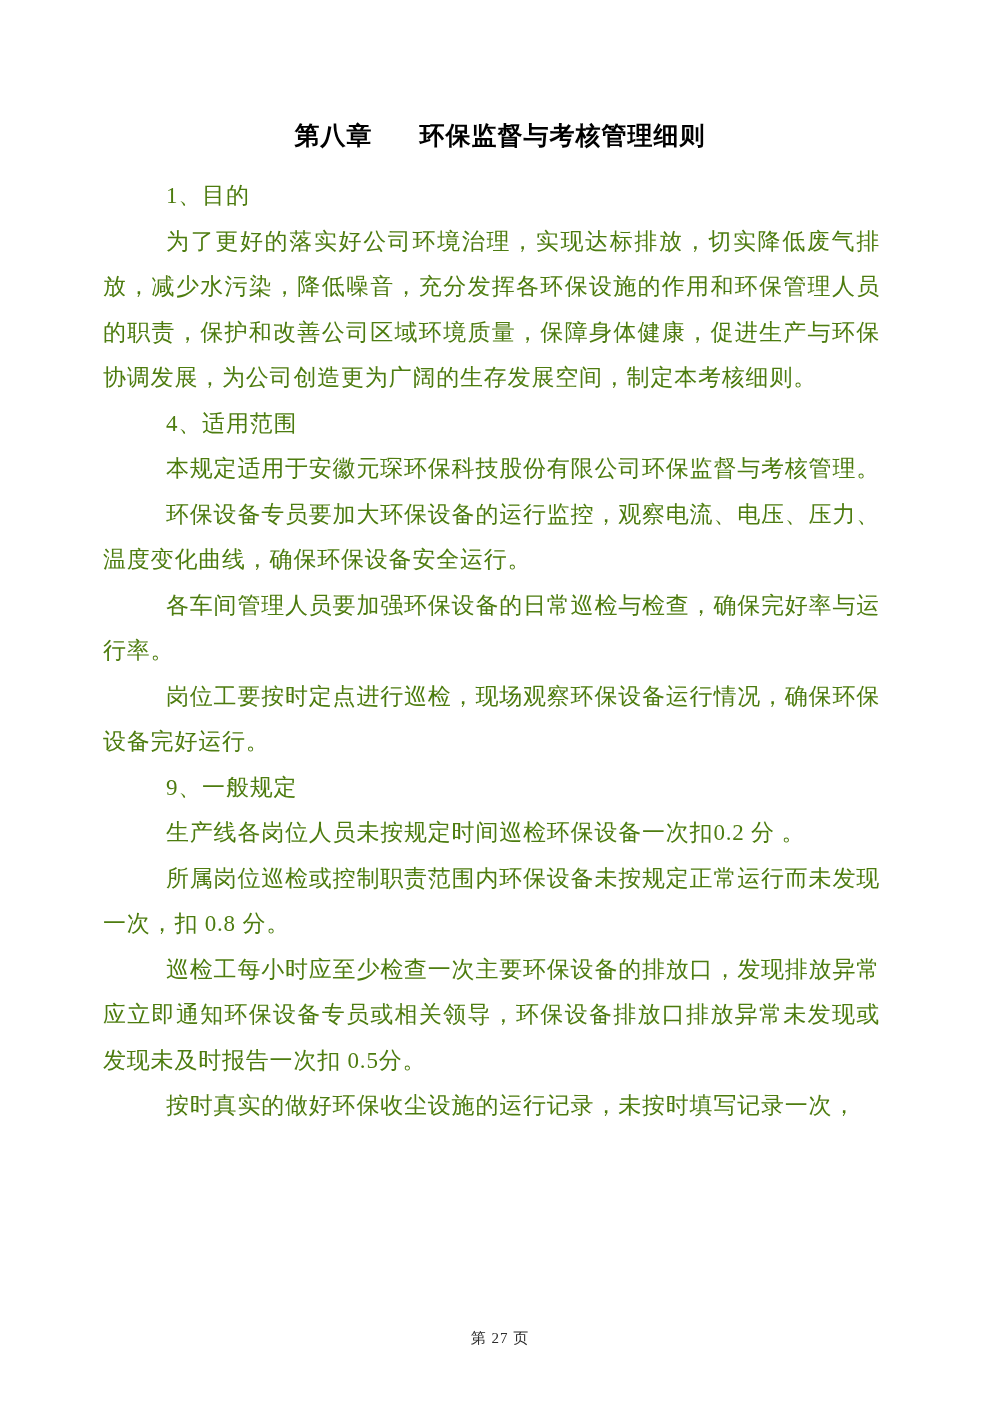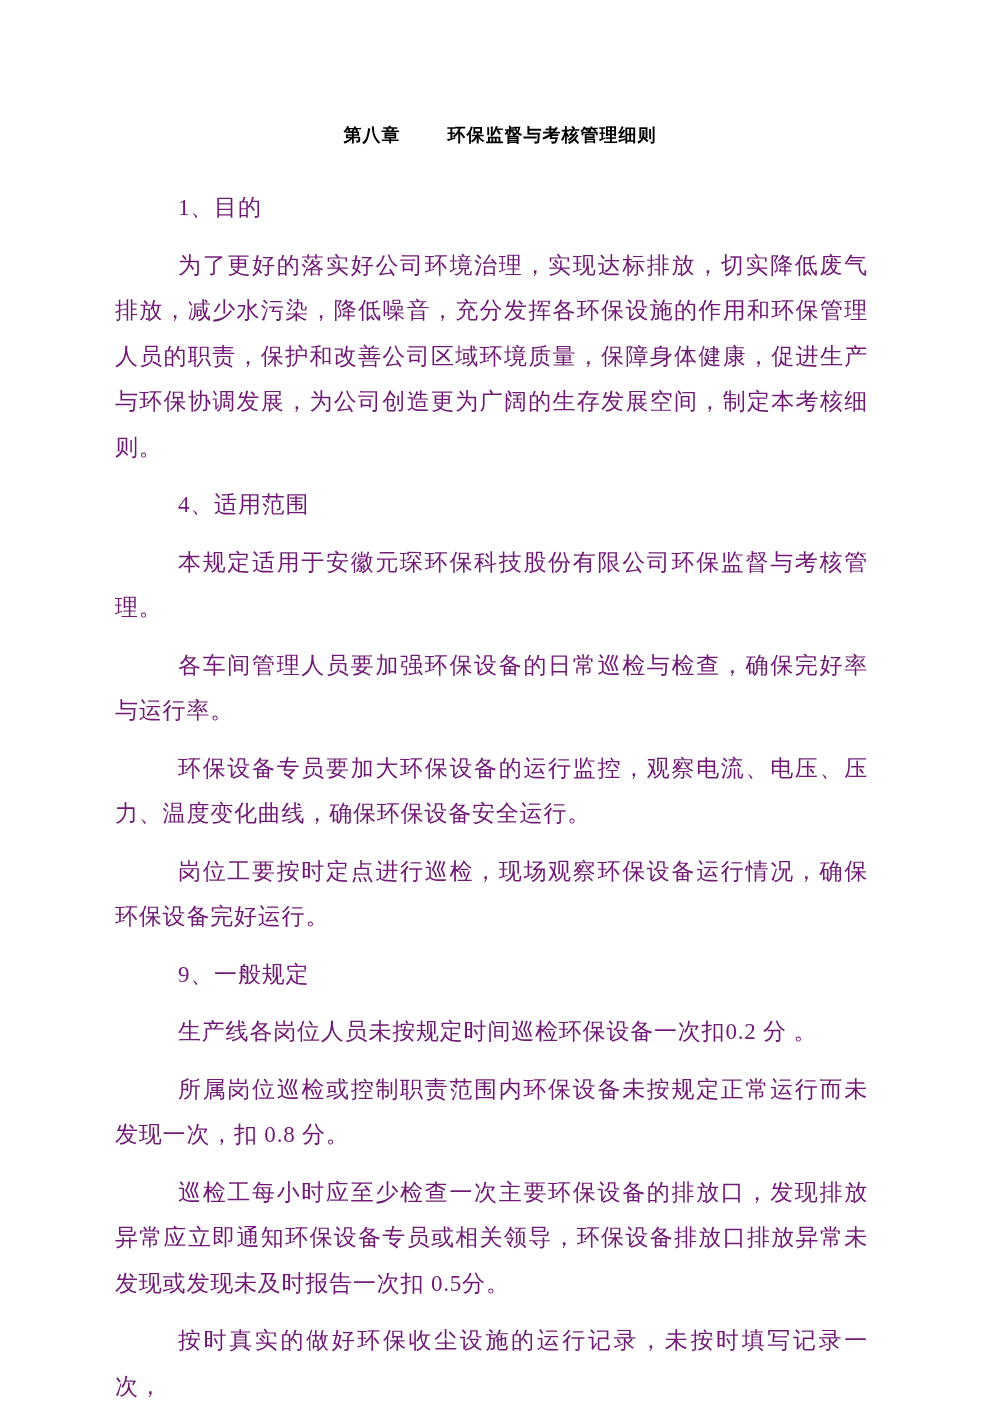--- a/index.html
+++ b/index.html
@@ -19,45 +19,45 @@
     position: absolute;
     inset: 0;
     background: #ffffff;
   }
   .doc-title {
     margin: 0;
     padding-top: 112px;
     text-align: center;
     font-family: "Liberation Sans", sans-serif;
     font-weight: bold;
-    font-size: 18px;
+    font-size: 25px;
     line-height: 47px;
     color: #000000;
     letter-spacing: 1px;
     white-space: nowrap;
   }
   .title-gap {
     display: inline-block;
     width: 47px;
   }
   .content {
     position: absolute;
     left: 103px;
     top: 173px;
     width: 777px;
   }
   .content p {
-    margin: 12px;
+    margin: 0;
     font-size: 23px;
     line-height: 45.5px;
     letter-spacing: 0.8px;
     text-indent: 63px;
     text-align: justify;
     text-justify: inter-ideograph;
-    color: #701a75;
+    color: #4d7c0f;
     word-break: break-all;
   }
   .footer {
     position: absolute;
     left: 0;
     right: 0;
     top: 1328px;
     text-align: center;
     font-size: 15px;
     line-height: 20px;
@@ -70,24 +70,27 @@
 
 <div class="page">
 
   <h1 class="doc-title"><span>第八章</span><span class="title-gap"></span><span>环保监督与考核管理细则</span></h1>
 
   <div class="content">
     <p>1、目的</p>
     <p>为了更好的落实好公司环境治理，实现达标排放，切实降低废气排放，减少水污染，降低噪音，充分发挥各环保设施的作用和环保管理人员的职责，保护和改善公司区域环境质量，保障身体健康，促进生产与环保协调发展，为公司创造更为广阔的生存发展空间，制定本考核细则。</p>
     <p>4、适用范围</p>
     <p>本规定适用于安徽元琛环保科技股份有限公司环保监督与考核管理。</p>
+    <p>环保设备专员要加大环保设备的运行监控，观察电流、电压、压力、温度变化曲线，确保环保设备安全运行。</p>
     <p>各车间管理人员要加强环保设备的日常巡检与检查，确保完好率与运行率。</p>
-    <p>环保设备专员要加大环保设备的运行监控，观察电流、电压、压力、温度变化曲线，确保环保设备安全运行。</p>
     <p>岗位工要按时定点进行巡检，现场观察环保设备运行情况，确保环保设备完好运行。</p>
     <p>9、一般规定</p>
     <p>生产线各岗位人员未按规定时间巡检环保设备一次扣0.2 分 。</p>
     <p>所属岗位巡检或控制职责范围内环保设备未按规定正常运行而未发现一次，扣 0.8 分。</p>
     <p>巡检工每小时应至少检查一次主要环保设备的排放口，发现排放异常应立即通知环保设备专员或相关领导，环保设备排放口排放异常未发现或发现未及时报告一次扣 0.5分。</p>
     <p>按时真实的做好环保收尘设施的运行记录，未按时填写记录一次，</p>
   </div>
 
+  <div class="footer">
+    <span>第 27 页</span>
+  </div>
 
 </div>
 
 </body></html>

